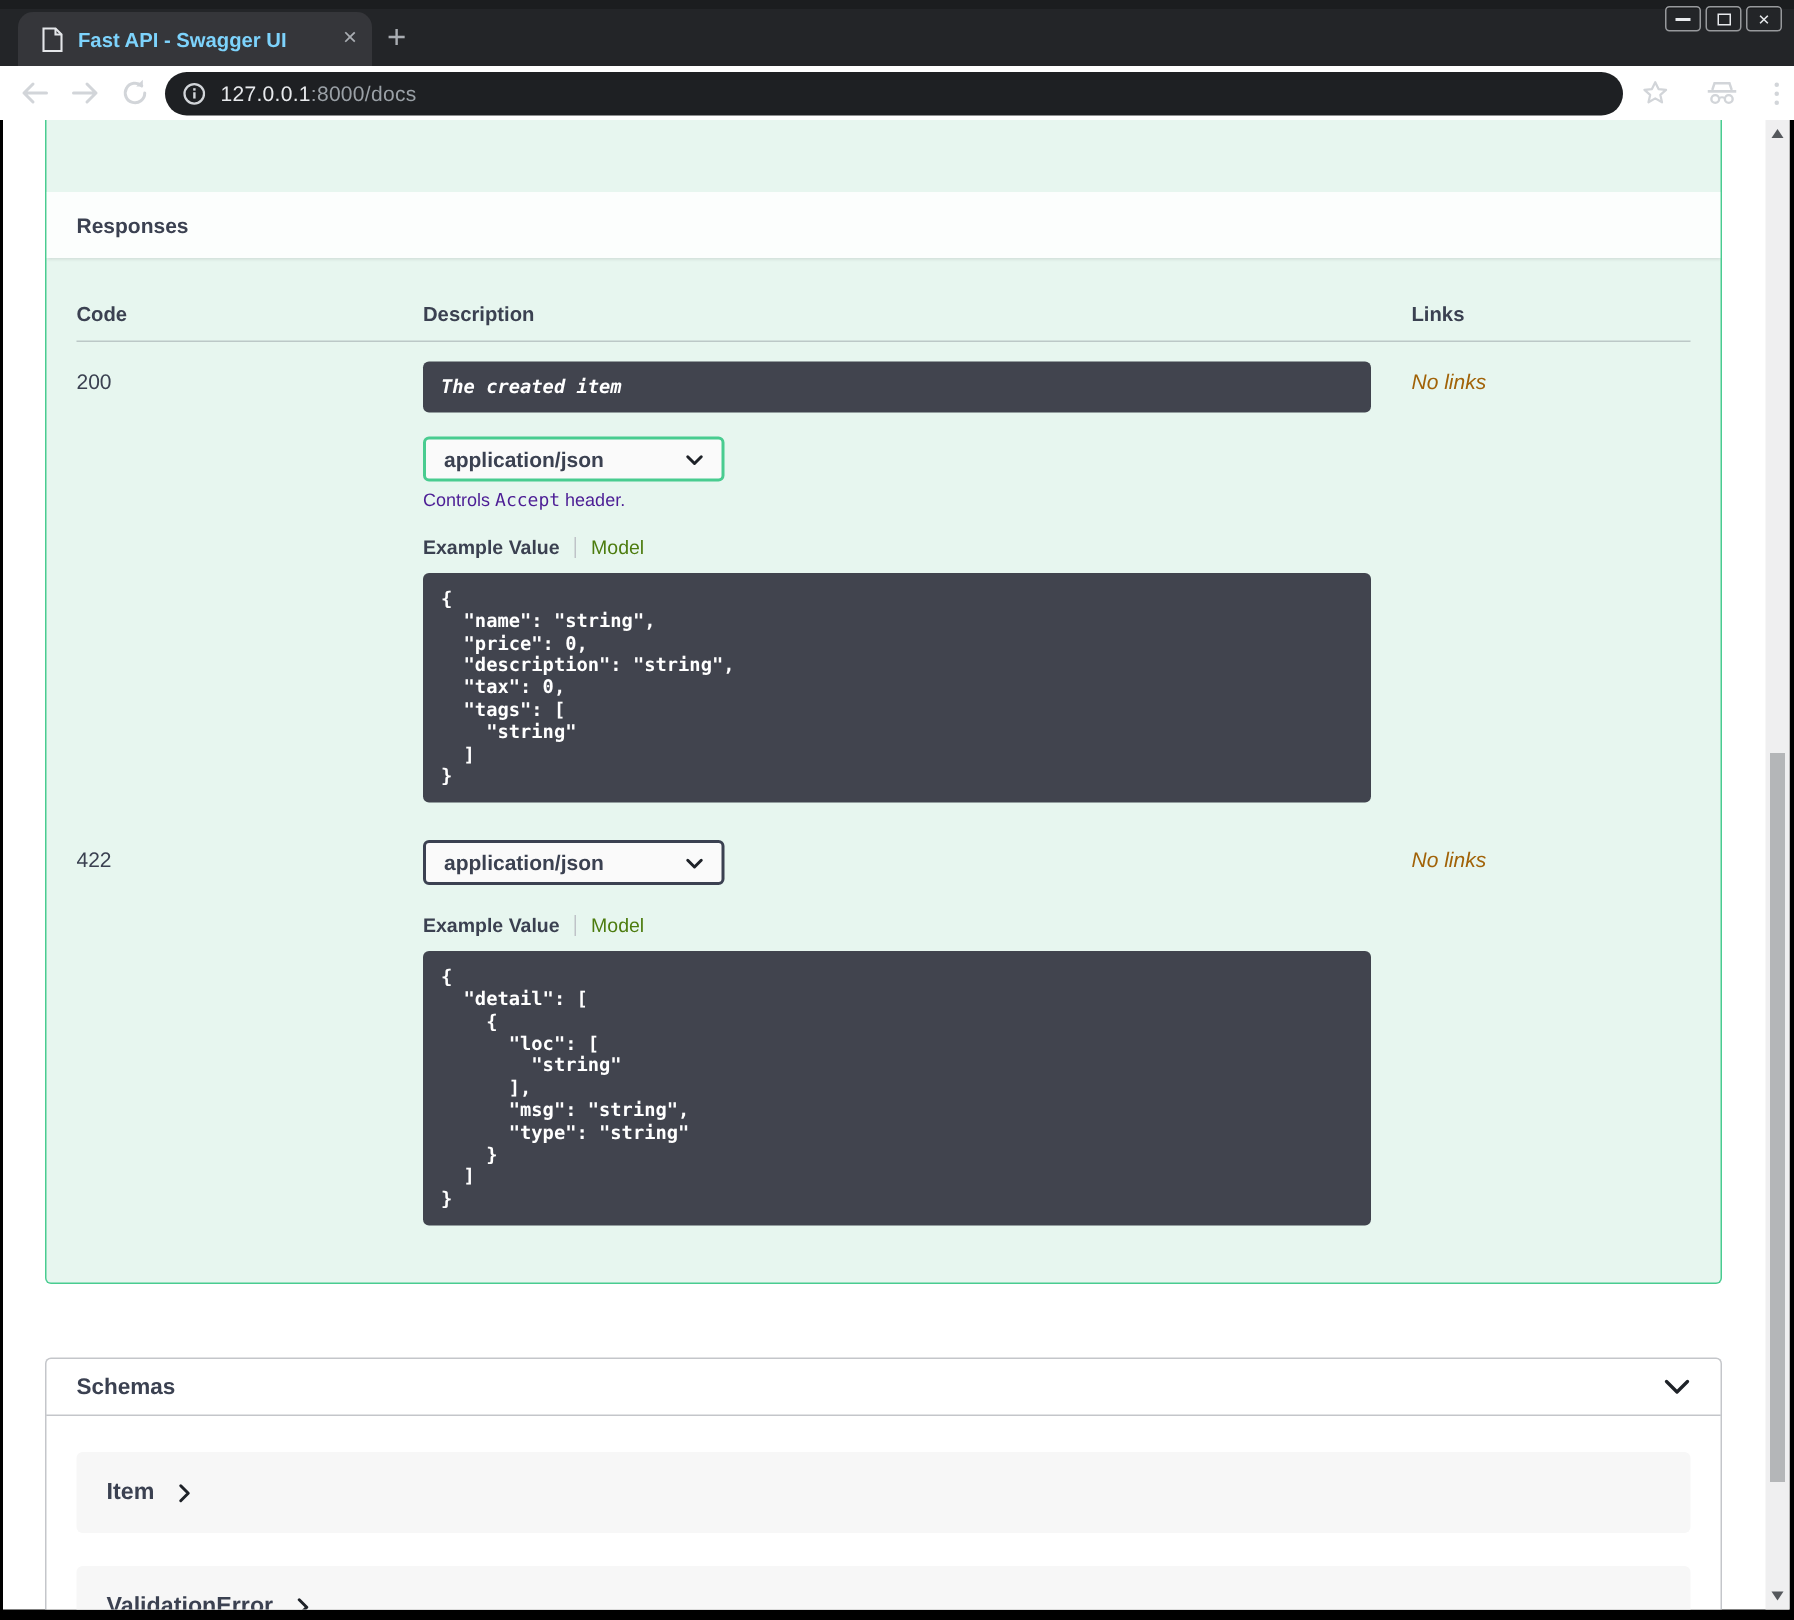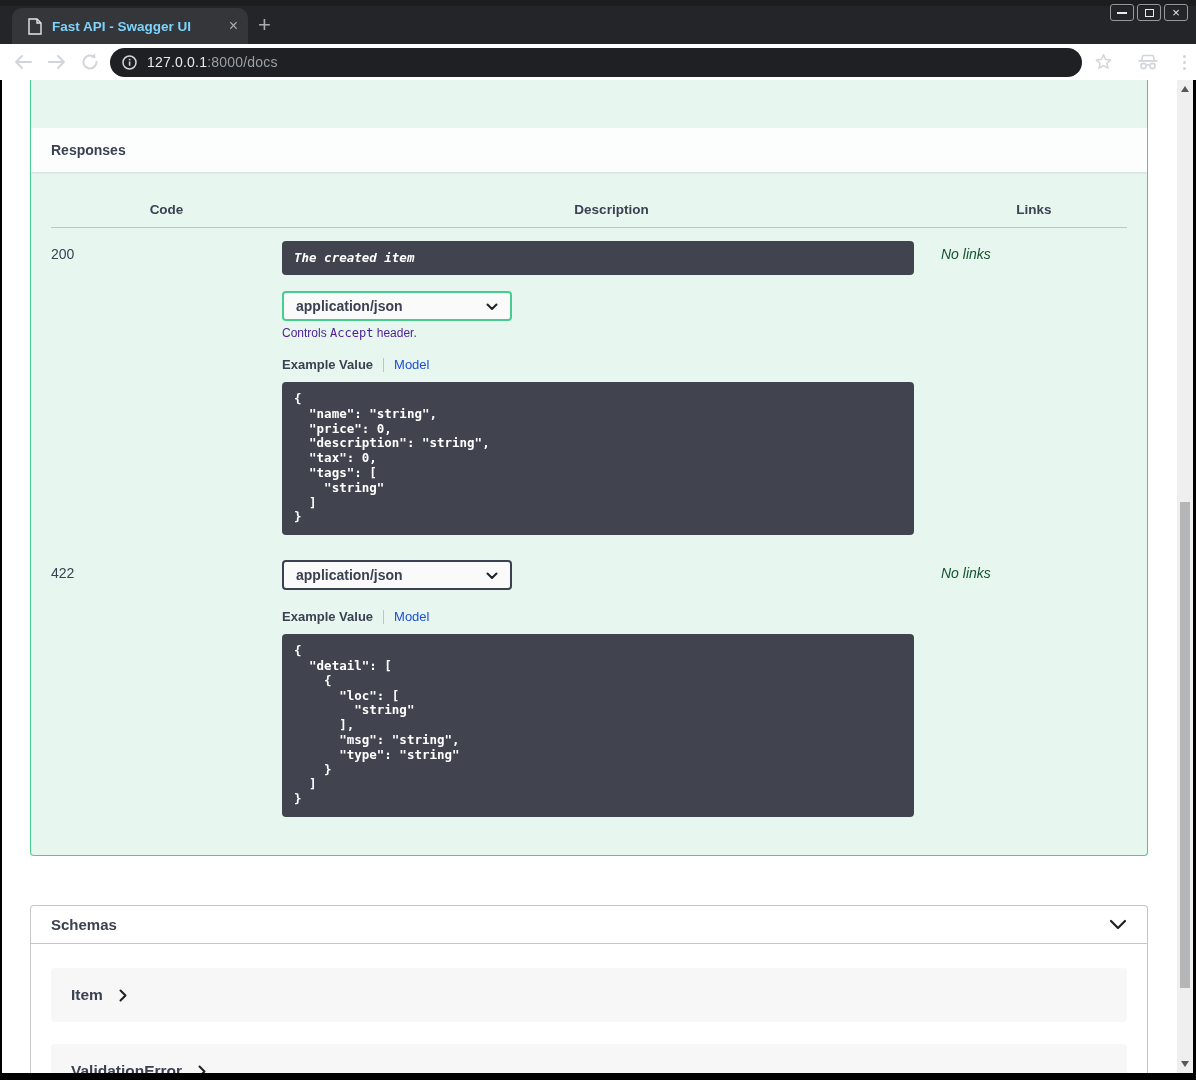--- a/index.html
+++ b/index.html
@@ -39,46 +39,46 @@
 
   .opblock { margin-left:28px; width:1118px; height:776px; background:#e7f6ef;
              border:1px solid #49cc90; border-top:none; border-radius:0 0 4px 4px; overflow:hidden; }
   .opblock-spacer { height:48px; }
   .section-header { height:44px; background:rgba(255,255,255,.85); box-shadow:0 1px 2px rgba(0,0,0,.1);
                     display:flex; align-items:center; padding:0 20px; }
   .section-header h4 { font-size:14px; font-weight:700; color:#3b4151; }
 
   .responses-inner { padding:15px 20px 20px; }
   .thead { display:flex; padding:15px 0 10px; border-bottom:1px solid rgba(59,65,81,.25); }
-  .thead div { font-size:13.5px; font-weight:700; color:#3b4151;text-align:center; }
+  .thead div { font-size:13.5px; font-weight:700; color:#3b4151; }
   .col-code { width:231px; }
   .col-desc { width:659px; }
   .col-links { flex:1; }
   .resp-row { display:flex; padding-top:13px; }
   .code-val { font-size:14px; color:#3b4151; padding-top:5px; }
   .md-box { width:632px; height:34px; background:#41444e; border-radius:4px; color:#fff;
             font-family:"DejaVu Sans Mono", monospace; font-size:12.5px; font-style:italic; font-weight:600;
             line-height:34px; padding:0 12px; margin-bottom:16px; }
-  .media-select { position:relative; width:230px; height:30px; background:#fafafa; border-radius:4px;
+  .media-select { position:relative; width:201px; height:30px; background:#fafafa; border-radius:4px;
                   display:flex; align-items:center; padding:0 12px; }
   .media-select.green { border:2px solid #49cc90; }
   .media-select.dark  { border:2px solid #3b4151; }
   .media-select .sel-label { font-size:14px; font-weight:700; color:#3b4151; }
   .media-select svg { position:absolute; right:12px; top:10px; }
   .accept-note { margin-top:5px; font-size:12px; color:#4c1d95; margin-bottom:17px; }
   .accept-note .mono { font-family:"DejaVu Sans Mono", monospace; }
   .mb19 { margin-bottom:19px; }
   .tabs-row { display:flex; align-items:center; margin-bottom:10px; }
   .tab-example { font-size:13px; font-weight:700; color:#3b4151; }
   .tab-sep { width:1px; height:14px; background:#bfc3c8; margin:0 10px; }
-  .tab-model { font-size:13px; color:#1d4ed8; }
+  .tab-model { font-size:13px; color:#4d7c0f; }
   .code-box { width:632px; background:#41444e; border-radius:4px; padding:10px 12px; margin-bottom:12px; }
   .code-box pre { font-family:"DejaVu Sans Mono", monospace; font-size:12.5px; font-weight:600;
                   color:#fff; line-height:14.8px; white-space:pre; }
-  .no-links { font-size:14px; font-style:italic; color:#14532d; padding-top:5px; }
+  .no-links { font-size:14px; font-style:italic; color:#a16207; padding-top:5px; }
 
   .schemas { margin:49px 0 0 28px; width:1118px; border:1px solid rgba(59,65,81,.3); border-radius:4px; background:#fff; }
   .schemas-header { height:38px; display:flex; align-items:center; justify-content:space-between;
                     padding:0 20px; border-bottom:1px solid rgba(59,65,81,.3); }
   .schemas-header h4 { font-size:15px; font-weight:700; color:#3b4151; }
   .schemas-body { padding:24px 20px 24px; }
   .model-box { height:54px; background:#f7f7f7; border-radius:4px; display:flex; align-items:center; padding:0 20px; }
   .model-box + .model-box { margin-top:22px; }
   .model-label { font-size:15.5px; font-weight:700; color:#3b4151; margin-right:16px; }
 

